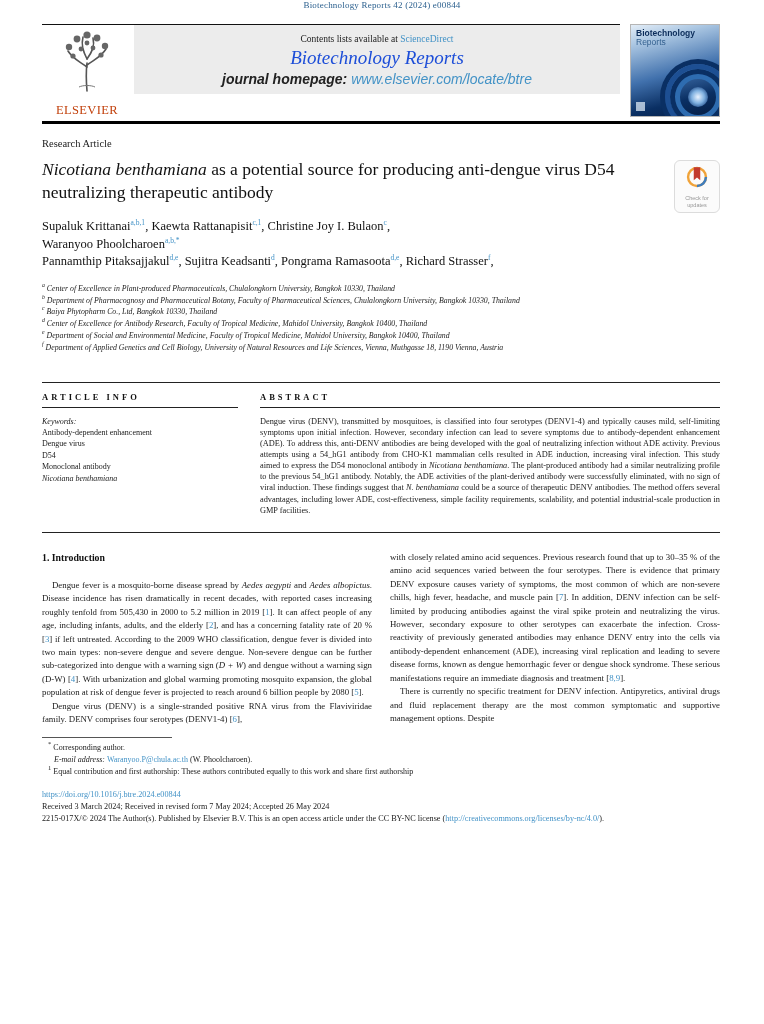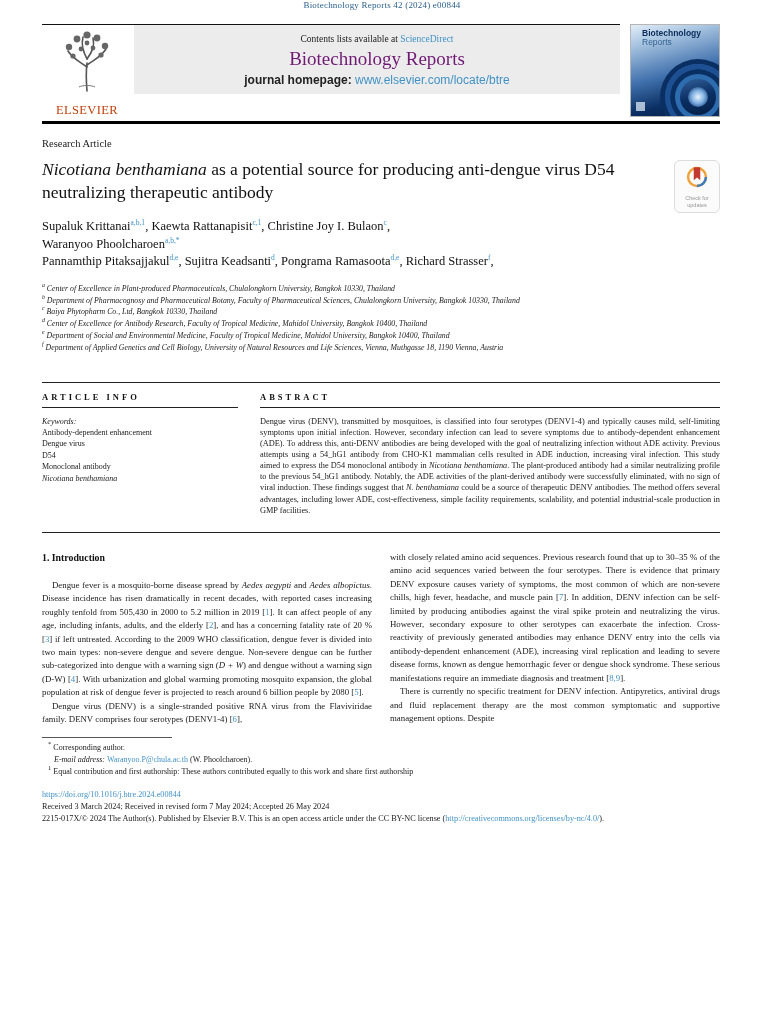--- a/index.html
+++ b/index.html
@@ -10,28 +10,28 @@
     position:relative; overflow:hidden;
   }
   .citation { text-align:center; font-size:9px; color:#2d618f; letter-spacing:0.2px; }
 
   .header-row { display:flex; margin:14px 44px 0 42px; }
   .header-main { flex:1; border-top:1.5px solid #111; display:flex; background:#fff; }
   .logo-box { width:92px; padding:4px 2px 0 0; display:flex; flex-direction:column; align-items:center; justify-content:space-between; height:93px; }
   .elsevier-text { font-size:12.5px; color:#c2410c; letter-spacing:0.4px; font-weight:normal; }
   .gray-box { flex:1; background:#ececec; text-align:center; padding:9px 8px 7px; height:69px; display:flex; flex-direction:column; justify-content:space-between; }
   .contents-line { font-size:9.5px; color:#222; }
-  .journal-title { font-size:19px; color:#701a75; }
-  .homepage-line { font-size:12px; font-family:"Liberation Sans", sans-serif; color:#222; }
+  .journal-title { font-size:19px; color:#1d4ed8;font-style:italic; }
+  .homepage-line { font-size:14px; font-family:"Liberation Sans", sans-serif; color:#222;font-style:italic; }
   .hp-label { font-weight:bold; }
   .link { color:#4292c6; text-decoration:none; cursor:pointer; }
 
   .cover-box { width:90px; height:93px; margin-left:10px; border:1px solid #b5b5b5; position:relative; overflow:hidden;
     background:linear-gradient(165deg,#e3edf7 0%,#aac6e2 18%,#4171ad 52%,#0a2f63 78%,#061d42 100%); }
-  .cover-title { position:absolute; top:4px; left:11px; font-family:"Liberation Sans", sans-serif; font-weight:bold; color:#0b2c5a; font-size:8.5px; line-height:1.1; text-align:left; }
+  .cover-title { position:absolute; top:4px; left:5px; font-family:"Liberation Sans", sans-serif; font-weight:bold; color:#0b2c5a; font-size:8.5px; line-height:1.1; text-align:left; }
   .cover-sub { display:block; font-weight:normal; color:#33608f; }
   .cover-eye { position:absolute; right:-12px; bottom:-14px; width:66px; height:66px; border-radius:50%;
     border:5px solid #1d4f93; box-shadow:0 0 0 5px #0a2f63, inset 0 0 0 5px #0a2f63, inset 0 0 0 10px #2e6cb0; }
   .cover-eye::after { content:""; position:absolute; inset:18px; border-radius:50%;
     background:radial-gradient(circle,#eaf3ff 0%,#7fb0e0 45%,#16407e 85%); }
   .cover-chip { position:absolute; left:5px; bottom:5px; width:9px; height:9px; background:#cfdeee; opacity:0.8; }
 
   .thick-rule { margin:3px 44px 0 42px; border-top:3px solid #000; }
   .content { margin:0 44px 0 42px; }
   .research-article { margin-top:14px; font-size:10.5px; }

